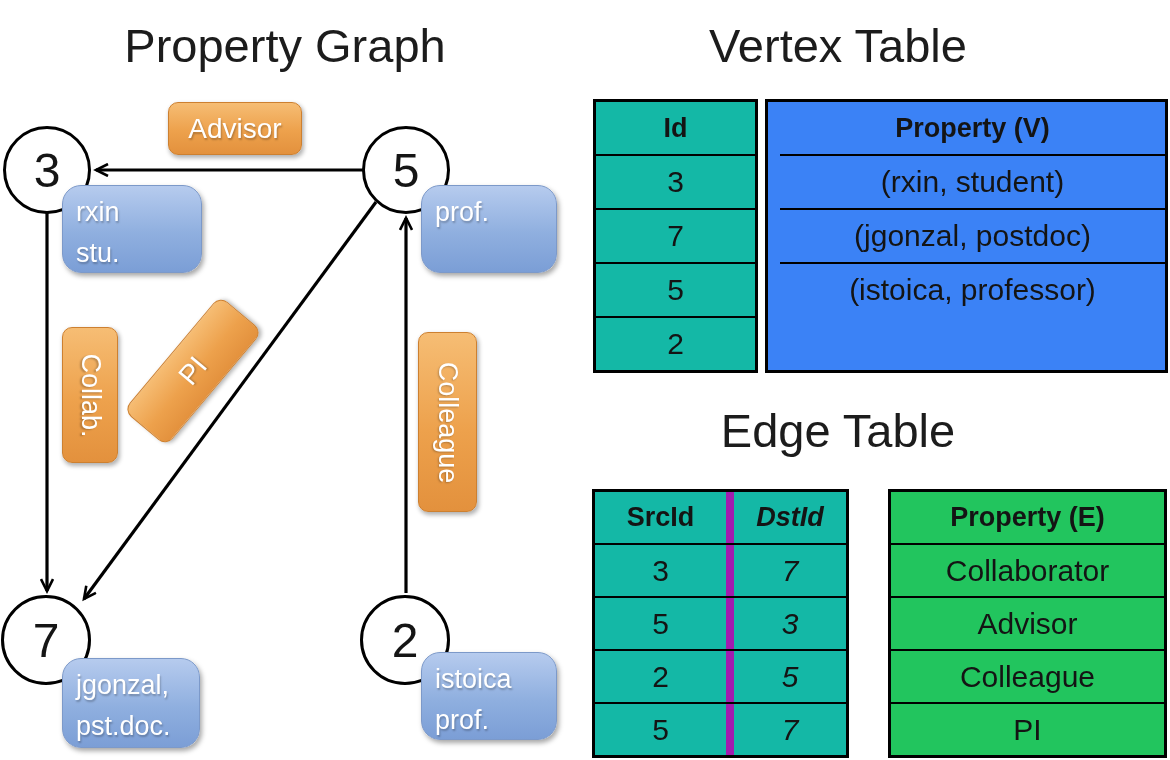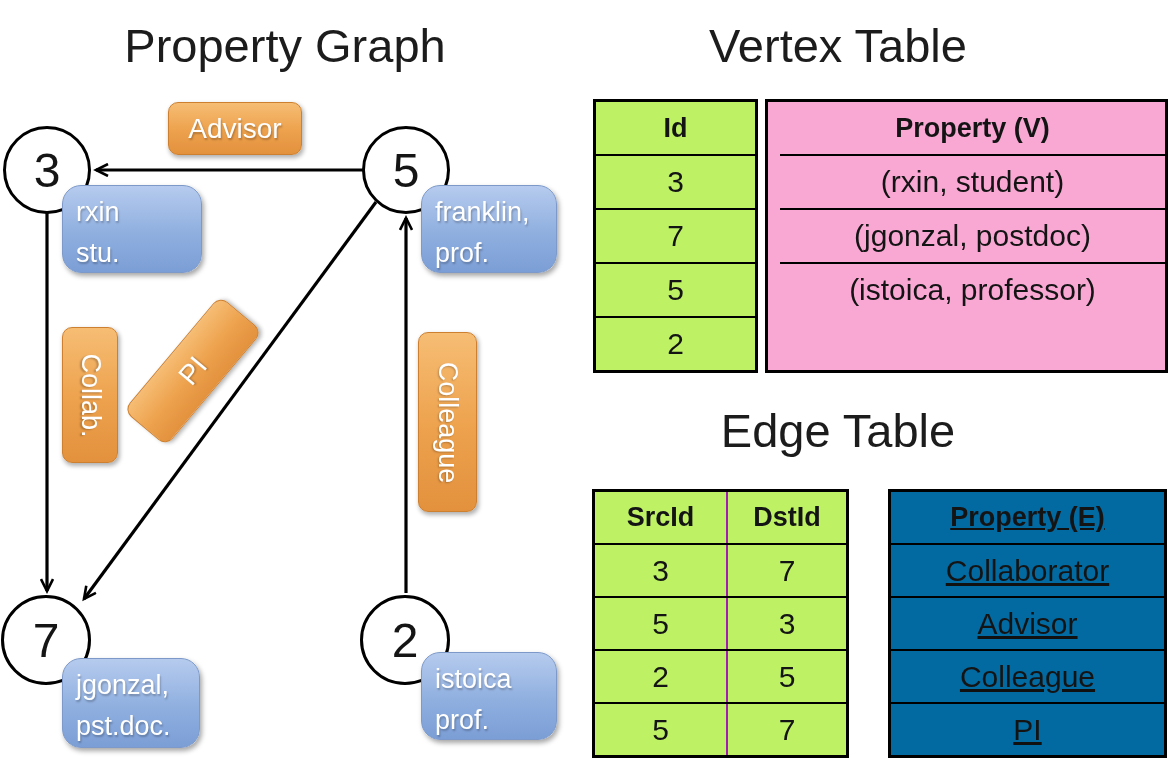--- a/index.html
+++ b/index.html
@@ -22,31 +22,31 @@
         text-shadow:1px 1.5px 2px rgba(0,0,0,.25);}
   .orange-label{position:absolute;display:flex;align-items:center;justify-content:center;
         color:#fff;box-sizing:border-box;
         background:linear-gradient(180deg,#f6bd74 0%,#eda14c 55%,#e3913d 100%);
         border:1px solid #cd8030;border-radius:10px;
         box-shadow:1.5px 2.5px 4px rgba(0,0,0,.3);
         font-size:28px;text-shadow:1px 1.5px 2px rgba(0,0,0,.25);}
   .vtext{transform:rotate(90deg);white-space:nowrap;font-size:27px;}
 
   
-  .sub-table{position:absolute;border:3px solid #000;box-sizing:border-box;background:#bef264;}
+  .sub-table{position:absolute;border:3px solid #000;box-sizing:border-box;background:#14b8a6;}
   .trow{display:flex;height:52px;border-top:2px solid #000;align-items:stretch;}
   .trow:first-child{border-top:none;}
   .et .trow{height:51px;}
   .tcell{flex:1;display:flex;align-items:center;justify-content:center;
          font-size:30px;color:#141414;}
   .tcell.hd{font-weight:bold;font-size:27px;}
-  .tcell + .tcell{border-left:2px solid #a21caf;}
+  .tcell + .tcell{border-left:8px solid #a21caf;font-style:italic;}
   .src-col{flex:0 0 131px;}
-  .fill-blue{background:#f9a8d4;padding-left:12px;}
-  .fill-orange{background:#0369a1;text-decoration:underline;}
+  .fill-blue{background:#3b82f6;padding-left:12px;}
+  .fill-orange{background:#22c55e;}
 </style>
 </head>
 <body>
 
 <div class="big-title" style="left:40px;top:18px;width:490px;">Property Graph</div>
 
 <svg id="edge-svg" width="585" height="760" viewBox="0 0 585 760">
   <defs>
     <marker id="arrow" markerWidth="18" markerHeight="14" refX="14" refY="7" orient="auto" markerUnits="userSpaceOnUse">
       <path d="M 2 1 L 14 7 L 2 13" fill="none" stroke="#000" stroke-width="2.6"></path>
@@ -69,21 +69,20 @@
 </div>
 <div class="node" style="left:360px;top:595px;width:90px;height:90px;">
   <span>2</span>
 </div>
 
 <div class="blue-label" style="left:62px;top:185px;width:140px;height:88px;">
   <div>rxin</div>
   <div>stu.</div>
 </div>
 <div class="blue-label" style="left:421px;top:185px;width:136px;height:88px;">
-  <div>franklin,</div>
   <div>prof.</div>
 </div>
 <div class="blue-label" style="left:62px;top:650px;width:138px;height:90px;margin-top:8px;">
   <div>jgonzal,</div>
   <div>pst.doc.</div>
 </div>
 <div class="blue-label" style="left:421px;top:652px;width:136px;height:88px;">
   <div>istoica</div>
   <div>prof.</div>
 </div>

